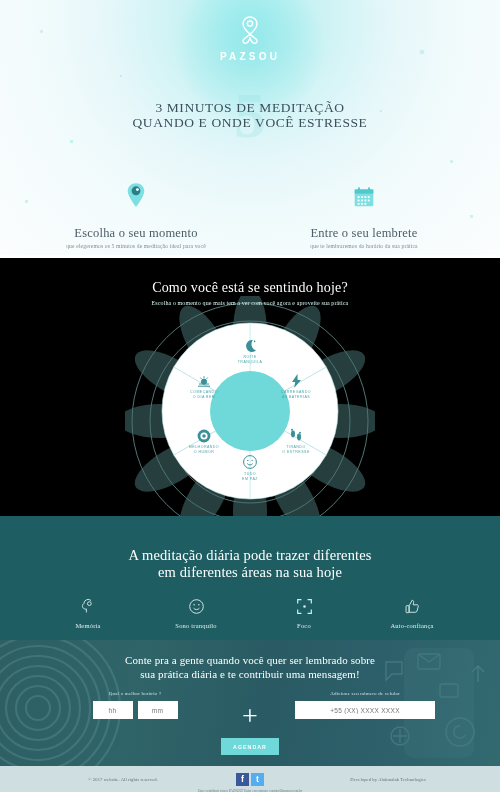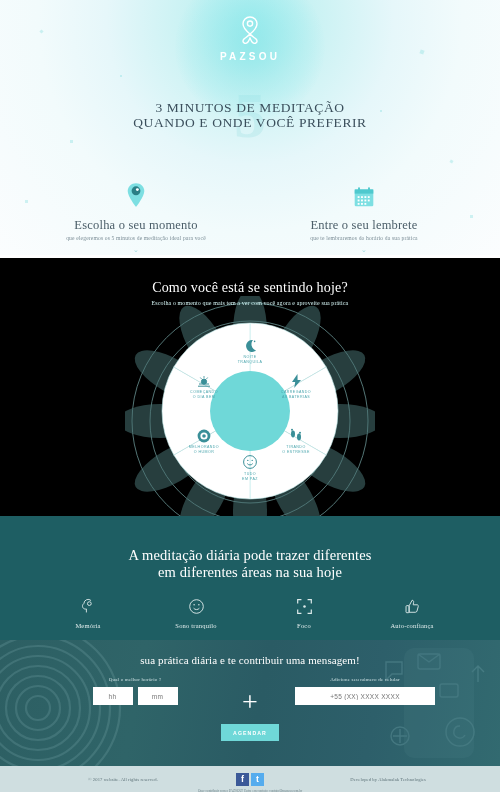--- a/index.html
+++ b/index.html
@@ -45,21 +45,21 @@
   }
   .hero-title span { display: block; }
 
   
   .features {
     position: absolute; top: 178px; width: 100%;
     display: flex; justify-content: center; gap: 38px;
   }
   .feature { width: 190px; text-align: center; }
   .feature-icon { height: 30px; display: flex; align-items: flex-end; justify-content: center; }
-  .feature-title { margin-top: 10px; font-size: 12.5px; color: #4a5d68; letter-spacing: .2px; }
+  .feature-title { margin-top: 18px; font-size: 12.5px; color: #4a5d68; letter-spacing: .2px; }
   .feature-sub { margin-top: 2px; font-size: 5.6px; color: #7b8d96; letter-spacing: .15px; }
   .feature-caret { margin-top: 5px; font-size: 7px; color: #9fd9dd; }
 
   
   .mood {
     position: absolute; top: 258px; width: 100%; height: 258px;
     background: #000000; overflow: hidden;
   }
   .mood-mandala {
     position: absolute; left: 50%; top: 38px; transform: translateX(-50%);
@@ -180,21 +180,21 @@
           <path d="M17 3c-4 0-7 3-7 6.8 0 4.6 7 10.2 7 10.2s7-5.6 7-10.2C24 6 21 3 17 3z"></path>
           <circle cx="17" cy="9.6" r="2.6"></circle>
           <path d="M17 20c-1.6 2-4 3.4-5.6 4.6-1.6 1.2-2 3.2-.4 4.3 1.5 1 3.5.1 4.4-1.5.8-1.4 1.6-3.3 1.6-3.3s.8 1.9 1.6 3.3c.9 1.6 2.9 2.5 4.4 1.5 1.6-1.1 1.2-3.1-.4-4.3C21 23.4 18.6 22 17 20z"></path>
         </svg>
       </div>
       <div class="logo-text">PAZSOU</div>
     </div>
 
     <div class="hero-title">
       <span>3 MINUTOS DE MEDITAÇÃO</span>
-      <span>QUANDO E ONDE VOCÊ PREFERIR</span>
+      <span>QUANDO E ONDE VOCÊ ESTRESSE</span>
     </div>
 
     <div class="features">
       <div class="feature">
         <div class="feature-icon">
           <svg viewBox="0 0 26 30" width="22" height="26">
             <path d="M13 1C7.5 1 3.2 5.1 3.2 10.2 3.2 17 13 29 13 29s9.8-12 9.8-18.8C22.8 5.1 18.5 1 13 1z" fill="#7ddfe2"></path>
             <circle cx="13" cy="10" r="5.2" fill="#2a7f86"></circle>
             <circle cx="14.6" cy="8.6" r="1.7" fill="#ffffff"></circle>
           </svg>
@@ -411,20 +411,21 @@
         <circle cx="100" cy="96" r="9"></circle>
           <path d="M100 89v14M93 96h14"></path>
         <rect x="140" y="44" width="18" height="13" rx="2"></rect>
       </g>
       <g fill="#4d8289" opacity=".35">
         <rect x="104" y="8" width="70" height="110" rx="10"></rect>
       </g>
     </svg>
 
     <div class="cta-h">
+      <div>Conte pra a gente quando você quer ser lembrado sobre</div>
       <div>sua prática diária e te contribuir uma mensagem!</div>
     </div>
 
     <div class="cta-form">
       <div class="cta-col left">
         <div class="cta-lb">Qual o melhor horário ?</div>
         <div class="inputs">
           <input class="fld hh" placeholder="hh" style="">
           <input class="fld mm" placeholder="mm" style="">
         </div>

